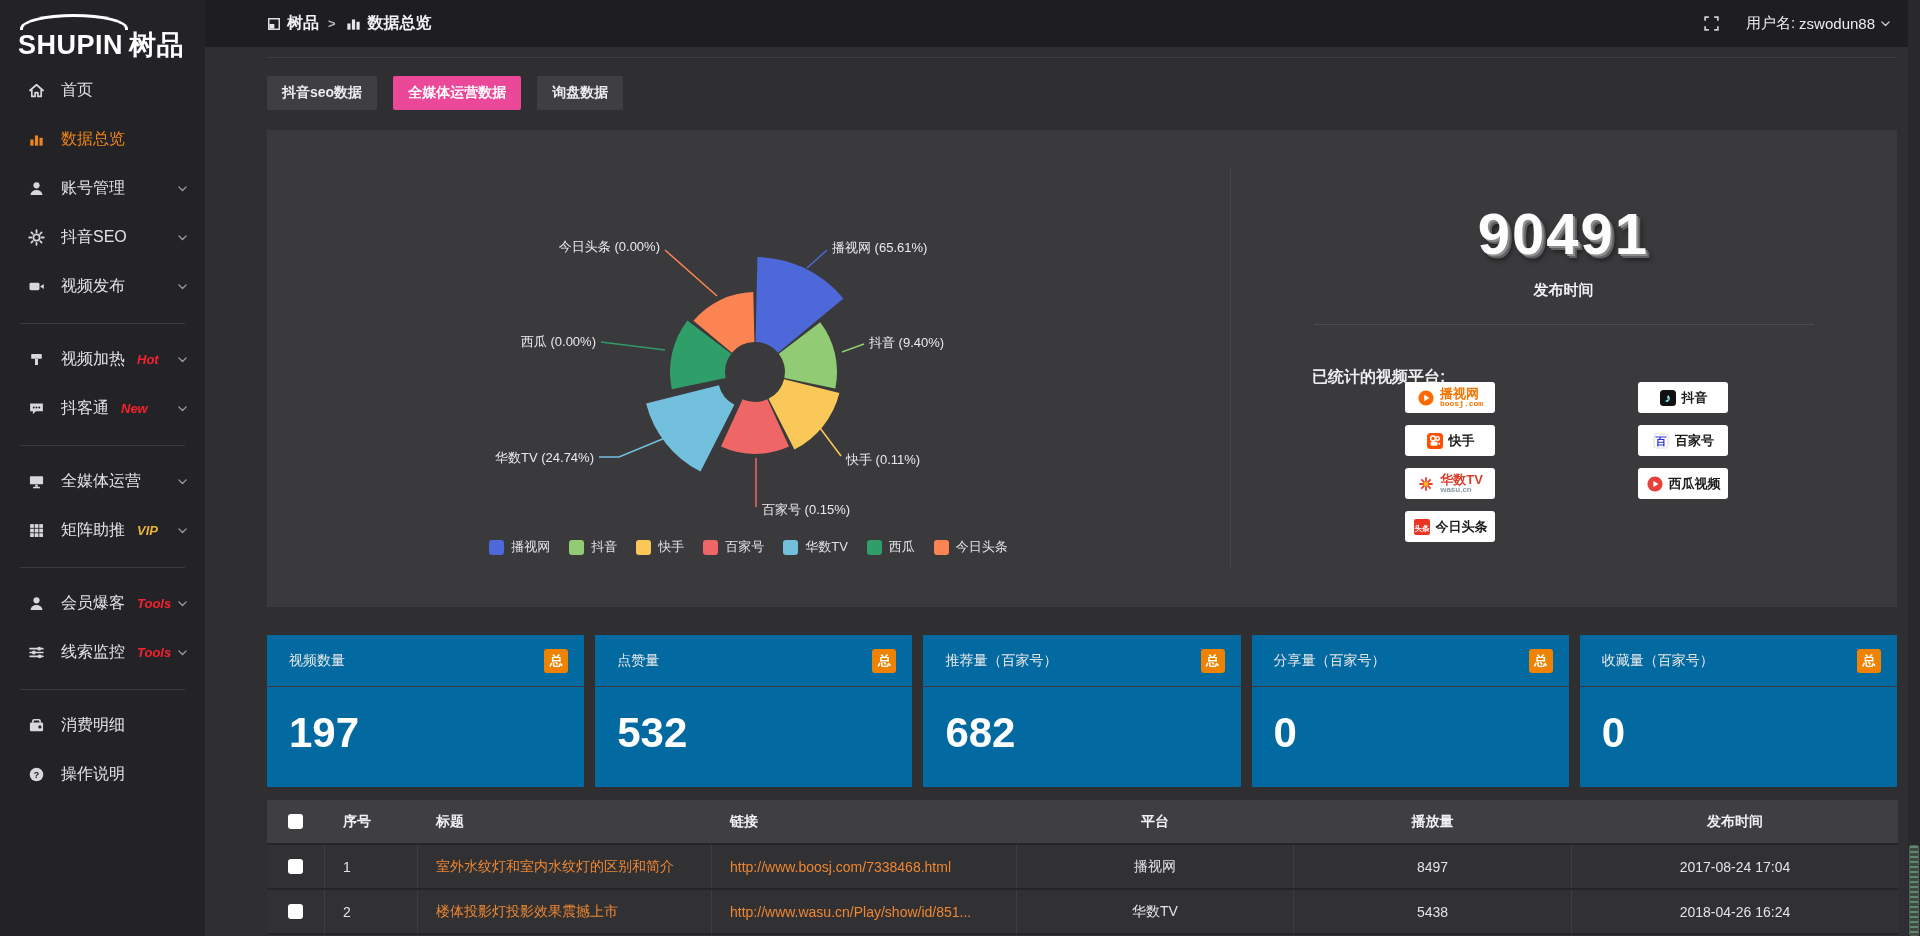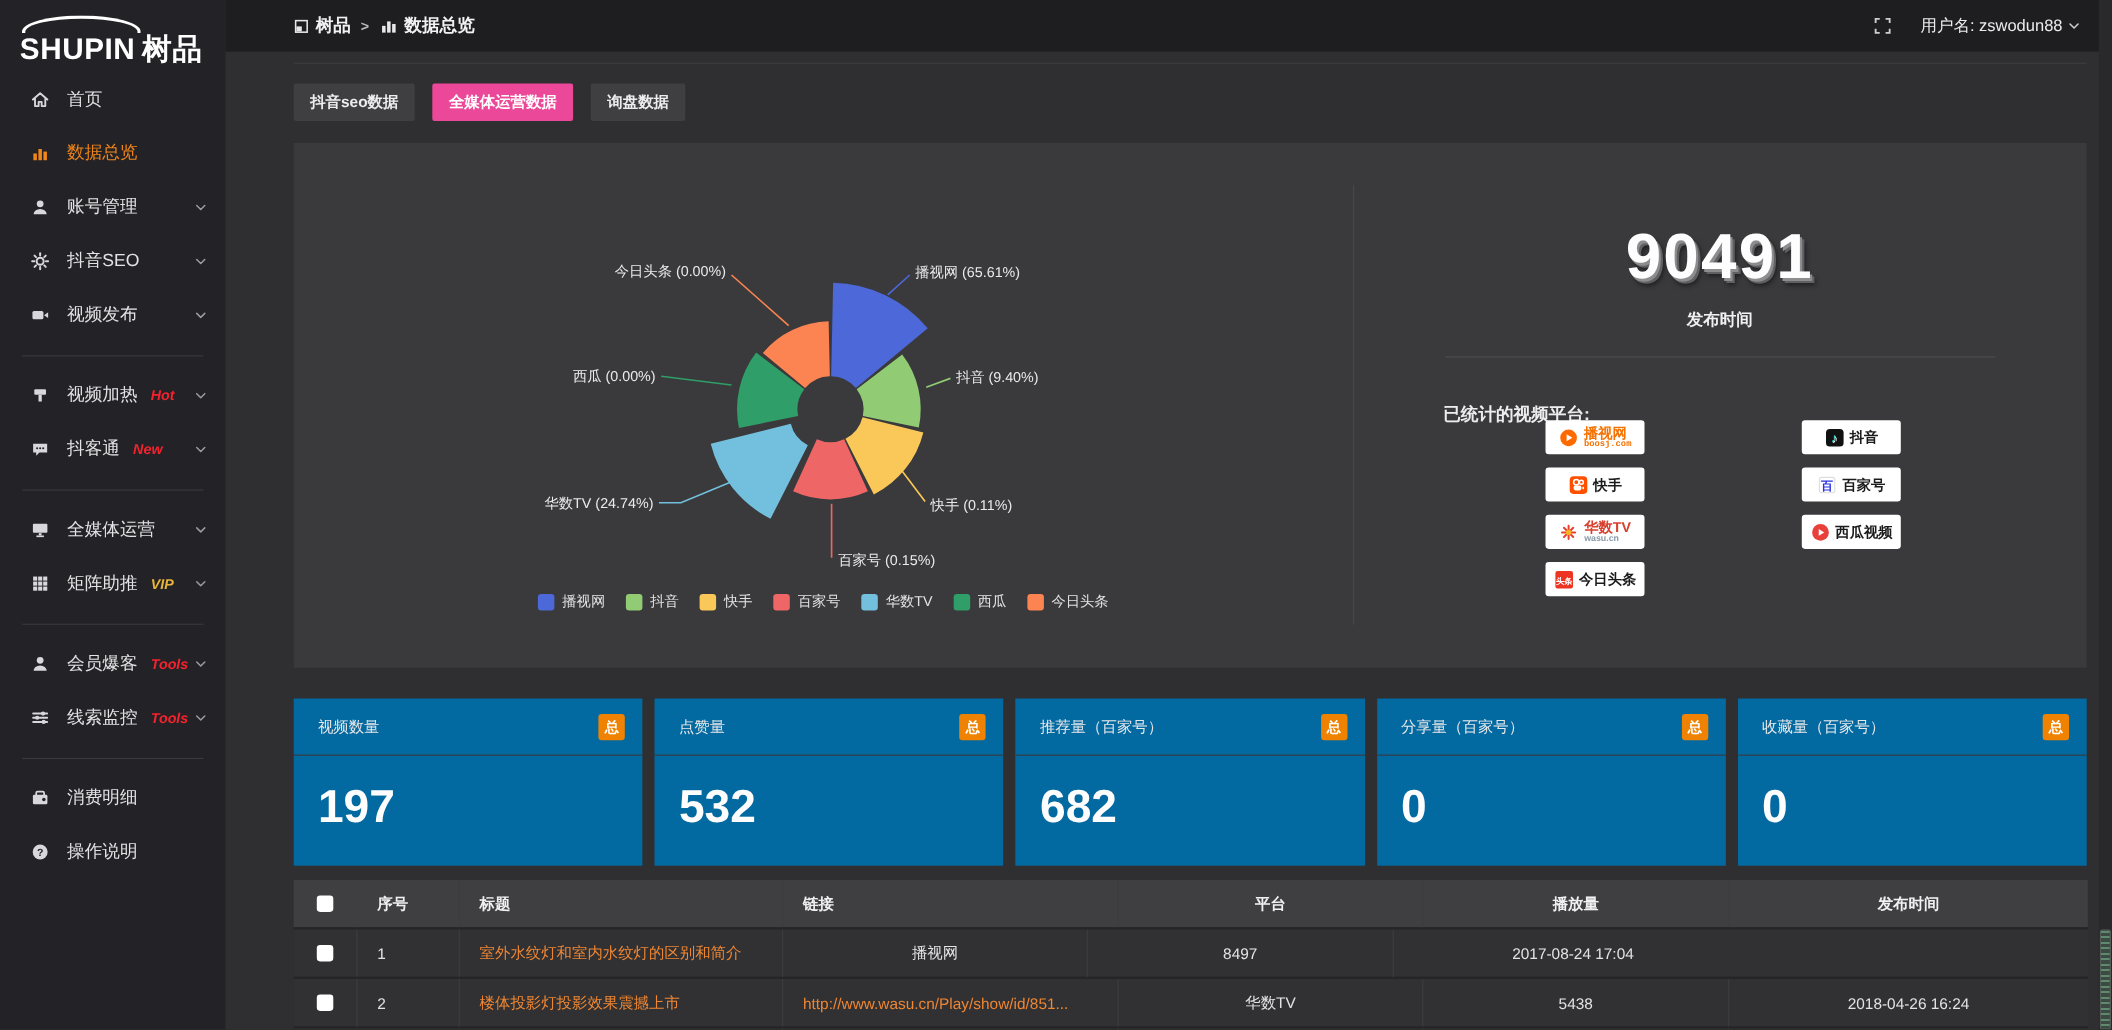--- a/index.html
+++ b/index.html
@@ -569,20 +569,21 @@
       <div class="tcell c-center" style="width: 277px; flex: 0 0 auto;">平台</div>
       <div class="tcell c-center" style="width: 278px; flex: 0 0 auto;">播放量</div>
       <div class="tcell c-center" style="width: 327px; flex: 0 0 auto;">发布时间</div>
     </div>
     <div class="trow">
       <div class="tcell c-center" style="width: 57px; flex: 0 0 auto;">
         <span class="checkbox"></span>
       </div>
       <div class="tcell" style="width: 93px; flex: 0 0 auto;">1</div>
       <div class="tcell c-orange" style="width: 294px; flex: 0 0 auto;">室外水纹灯和室内水纹灯的区别和简介</div>
+      <div class="tcell c-orange" style="width: 305px; flex: 0 0 auto;">http://www.boosj.com/7338468.html</div>
       <div class="tcell c-center" style="width: 277px; flex: 0 0 auto;">播视网</div>
       <div class="tcell c-center" style="width: 278px; flex: 0 0 auto;">8497</div>
       <div class="tcell c-center" style="width: 327px; flex: 0 0 auto;">2017-08-24 17:04</div>
     </div>
     <div class="trow">
       <div class="tcell c-center" style="width: 57px; flex: 0 0 auto;">
         <span class="checkbox"></span>
       </div>
       <div class="tcell" style="width: 93px; flex: 0 0 auto;">2</div>
       <div class="tcell c-orange" style="width: 294px; flex: 0 0 auto;">楼体投影灯投影效果震撼上市</div>

